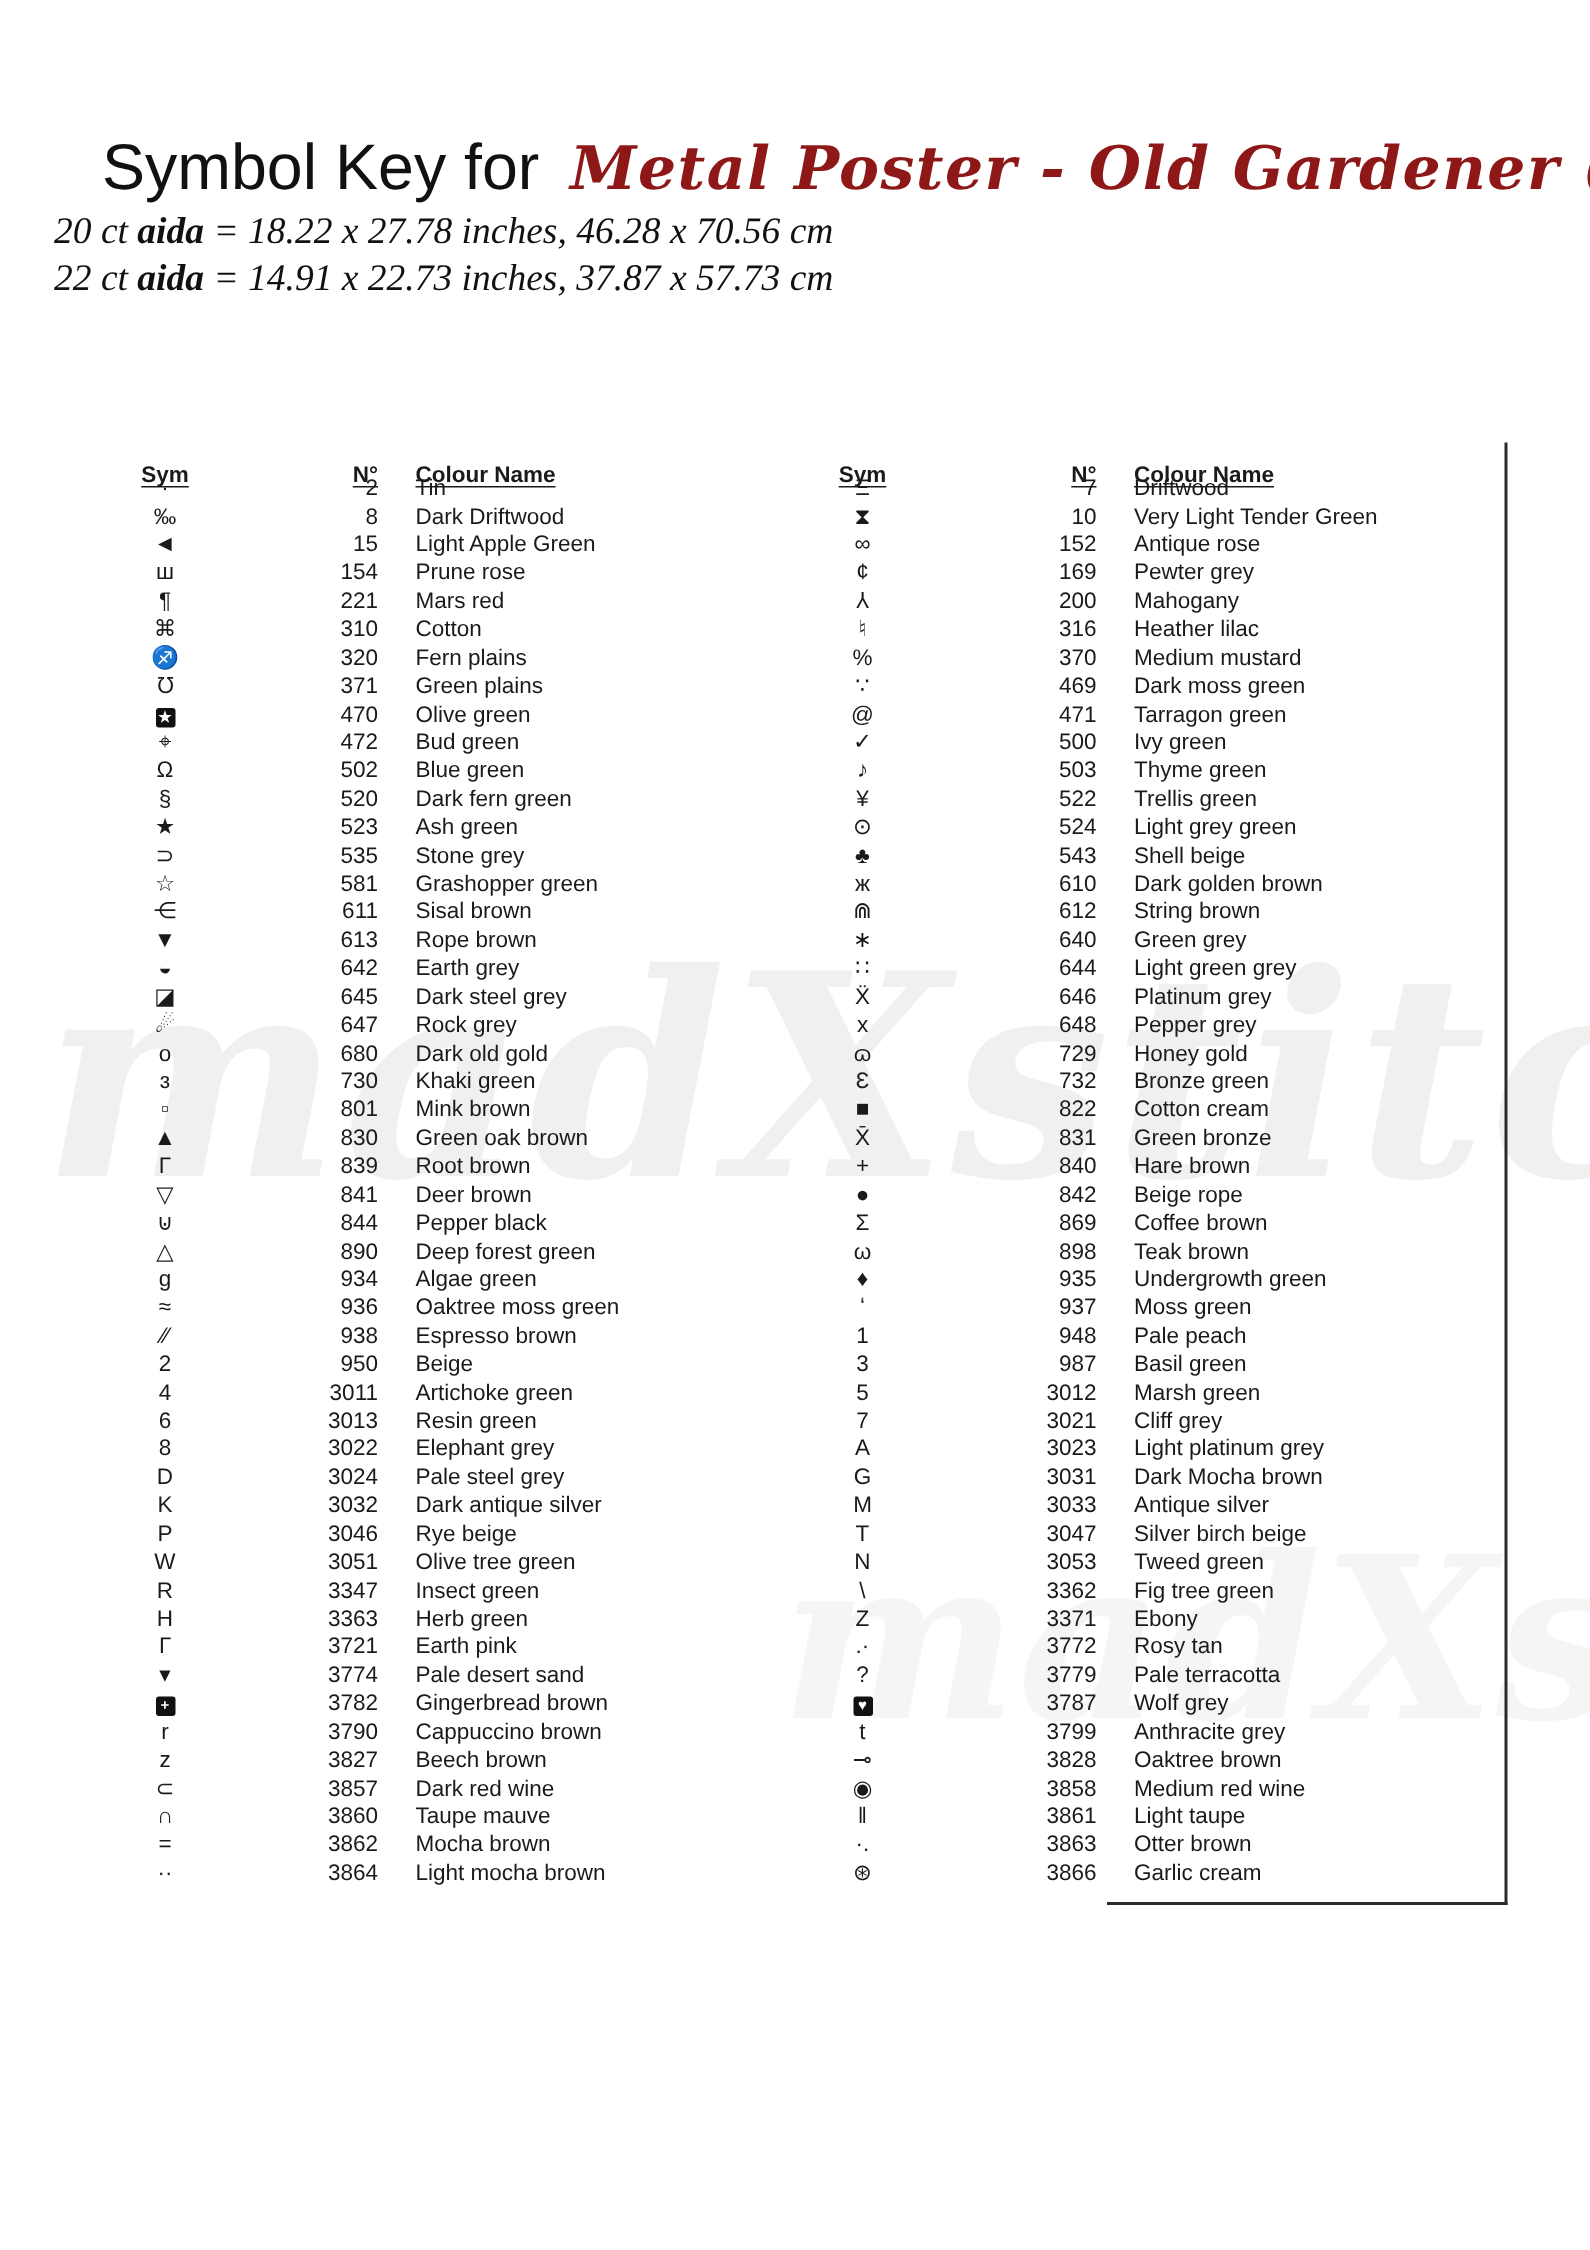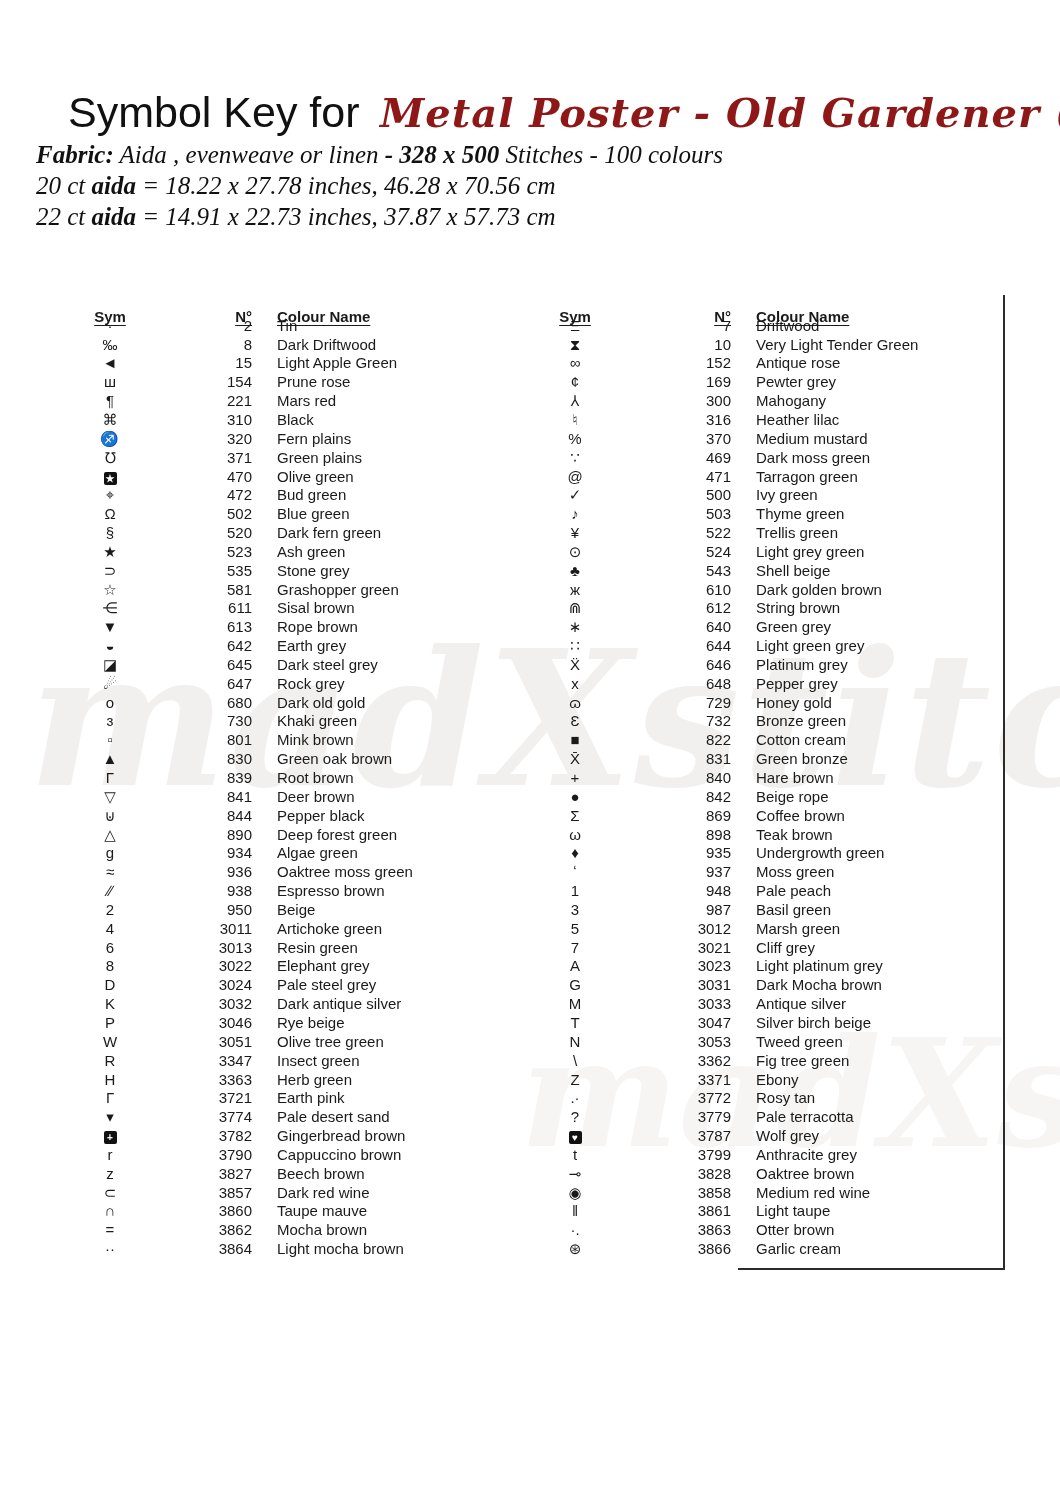--- a/index.html
+++ b/index.html
@@ -49,21 +49,20 @@
 
 <div id="wm1" class="wm">madXstitch</div>
 <div id="wm2" class="wm">madXstitch</div>
 
 <div id="title">
   <span class="prefix">Symbol Key for</span>
   <span class="script" id="title-script" style="color: rgb(142, 24, 24);">Metal Poster - Old Gardener (XSr)</span>
 </div>
 
 <div id="fabric">
-    <div class="fabric-line"><span class="b">Fabric:</span><span>  Aida , evenweave or  linen </span><span class="b">- 328 x 500</span><span> Stitches - 100 colours</span></div>
     <div class="fabric-line"><span>20 ct </span><span class="b">aida</span><span>  = 18.22 x 27.78 inches, 46.28 x 70.56 cm</span></div>
     <div class="fabric-line"><span>22 ct </span><span class="b">aida</span><span> = 14.91 x 22.73 inches, 37.87 x 57.73 cm</span></div>
   </div>
 
 <div class="col" id="left-col">
   <div class="thead">
     <span class="sym hdr">Sym</span>
     <span class="num hdr">N°</span>
     <span class="cname hdr">Colour Name</span>
   </div>
@@ -89,21 +88,21 @@
         <span class="cname">Prune rose</span>
       </div>
       <div class="trow">
         <span style="width: 60px; text-align: center;"><span class="sym" style="width: auto;">¶</span></span>
         <span class="num">221</span>
         <span class="cname">Mars red</span>
       </div>
       <div class="trow">
         <span style="width: 60px; text-align: center;"><span class="sym" style="width: auto;">⌘</span></span>
         <span class="num">310</span>
-        <span class="cname">Black</span>
+        <span class="cname">Cotton</span>
       </div>
       <div class="trow">
         <span style="width: 60px; text-align: center;"><span class="sym" style="width: auto;">♐</span></span>
         <span class="num">320</span>
         <span class="cname">Fern plains</span>
       </div>
       <div class="trow">
         <span style="width: 60px; text-align: center;"><span class="sym" style="width: auto;">℧</span></span>
         <span class="num">371</span>
         <span class="cname">Green plains</span>
@@ -343,21 +342,21 @@
         <span class="num">152</span>
         <span class="cname">Antique rose</span>
       </div>
       <div class="trow">
         <span style="width: 60px; text-align: center;"><span class="sym" style="width: auto;">¢</span></span>
         <span class="num">169</span>
         <span class="cname">Pewter grey</span>
       </div>
       <div class="trow">
         <span style="width: 60px; text-align: center;"><span class="sym" style="width: auto;">⅄</span></span>
-        <span class="num">300</span>
+        <span class="num">200</span>
         <span class="cname">Mahogany</span>
       </div>
       <div class="trow">
         <span style="width: 60px; text-align: center;"><span class="sym" style="width: auto;">♮</span></span>
         <span class="num">316</span>
         <span class="cname">Heather lilac</span>
       </div>
       <div class="trow">
         <span style="width: 60px; text-align: center;"><span class="sym" style="width: auto;">%</span></span>
         <span class="num">370</span>

